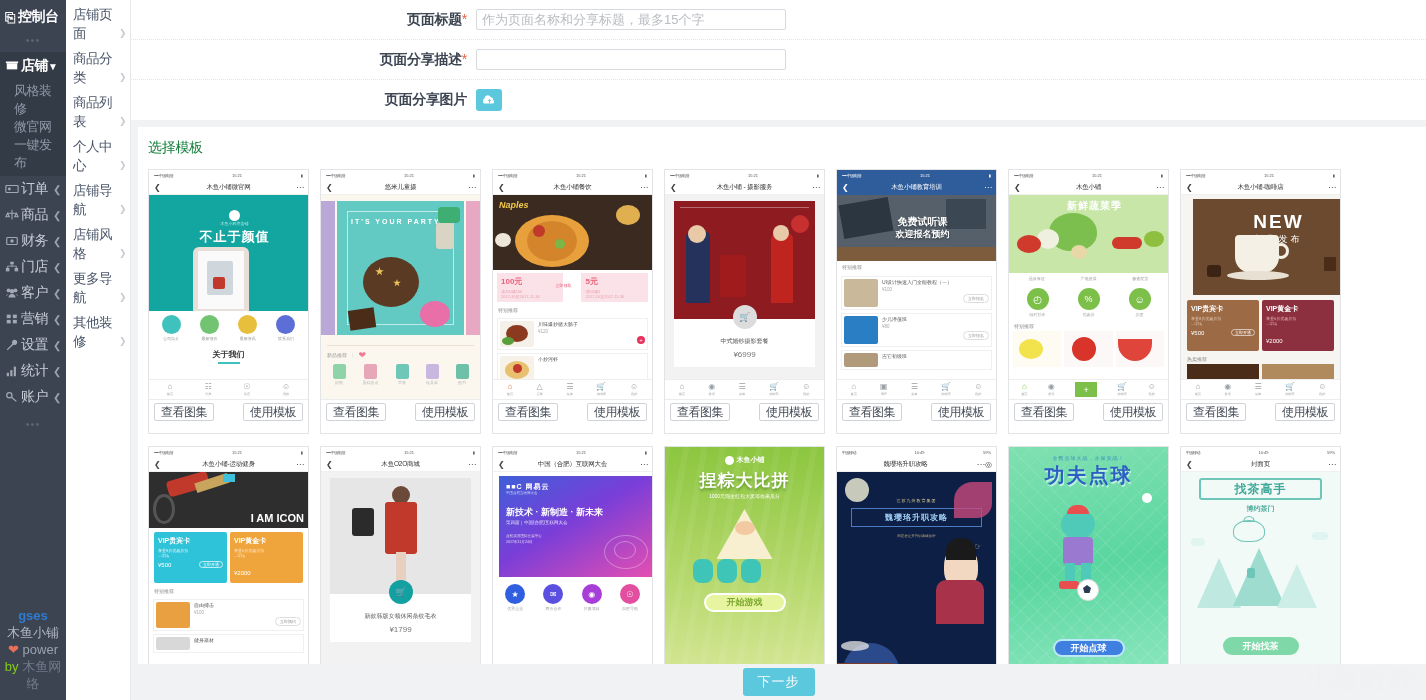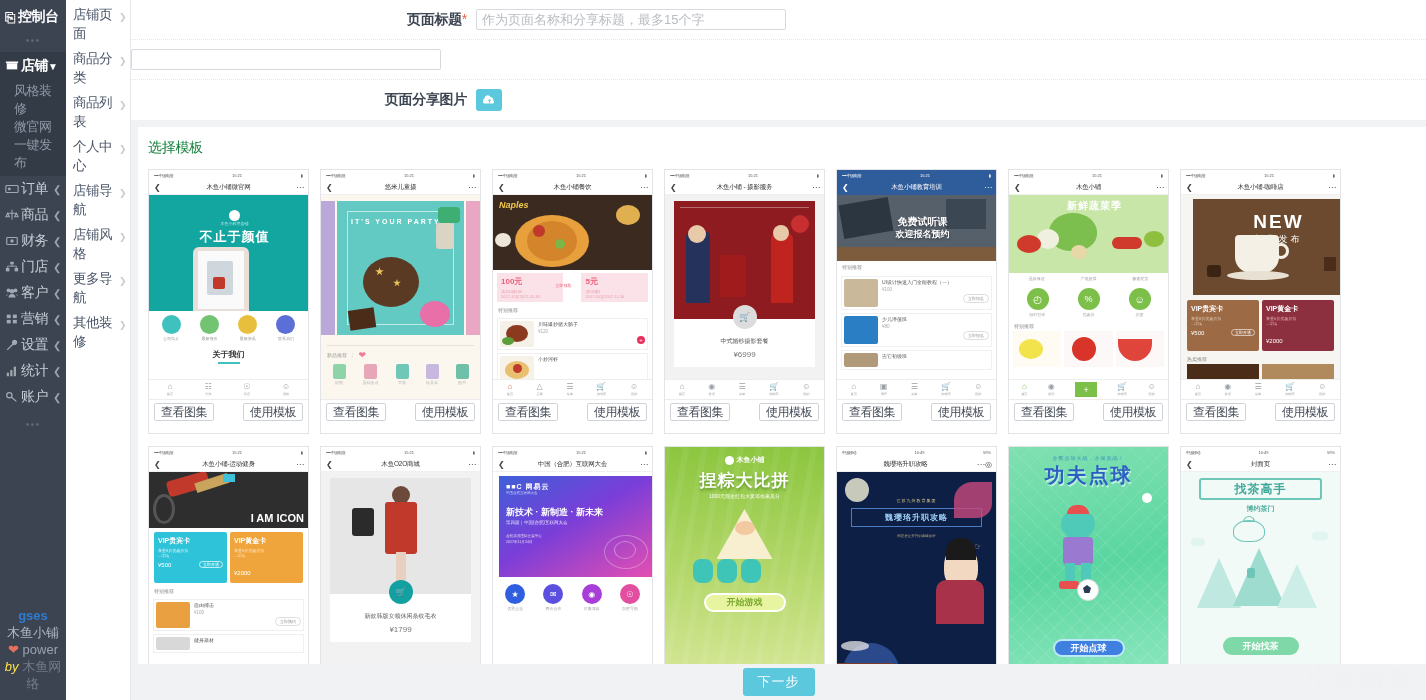--- a/index.html
+++ b/index.html
@@ -64,32 +64,32 @@
   }
   .sb-footer {
     margin-top: auto;
     text-align: center; font-size: 13px; line-height: 17px;
     padding: 0 4px 8px 4px; color: #8f98a6;
   }
   .sb-footer .gses { color: #2f7bd1; font-weight: bold; }
   .sb-footer .shopname { color: #aeb5bf; }
   .sb-footer .heart { color: #e8705a; }
   .sb-footer .power { color: #9aa2ae; }
-  .sb-footer .by { color: #fde047; font-style: italic; }
+  .sb-footer .by { color: #84cc16; }
   .sb-footer .net { color: #717a88; }
 
   
   .subnav {
     width: 65px; min-width: 65px; height: 700px;
     background: #ffffff;
     border-right: 1px solid #e6e8eb;
     padding-top: 2px;
   }
   .subnav-item {
-    display: flex; align-items: flex-start; justify-content: space-between;
+    display: flex; align-items: flex-end; justify-content: space-between;
     padding: 3px 4px 3px 7px;
     font-size: 13.5px; line-height: 19px;
     color: #4a5568; letter-spacing: -0.5px;
     cursor: pointer;
   }
   .subnav-item .txt { width: 42px; }
   .subnav-item .chev { color: #c7ccd3; font-size: 9px; padding-top: 3px; }
 
   
   .main {
@@ -419,20 +419,23 @@
   <div class="main">
 
     <div class="form-area">
       <div class="form-row">
         <div class="form-label">
           <span>页面标题</span><span class="req">*</span>
         </div>
         <input class="form-input" placeholder="作为页面名称和分享标题，最多15个字" style="">
       </div>
       <div class="form-row">
+        <div class="form-label">
+          <span>页面分享描述</span><span class="req">*</span>
+        </div>
         <input class="form-input" placeholder="" style="">
       </div>
       <div class="form-row">
         <div class="form-label">页面分享图片</div>
         <div class="upload-btn">
           <svg width="13" height="11" viewBox="0 0 16 13">
               <path d="M12.5 6A3.5 3.5 0 009.3 2.3 4 4 0 001.8 4.4 3 3 0 002.5 10.3h10a2.5 2.5 0 000-4.3z" fill="#fff"></path>
               <path d="M8 9.8V5.4M6.2 7.1L8 5.2l1.8 1.9" stroke="#5bc8de" stroke-width="1" fill="none"></path>
             </svg>
         </div>

